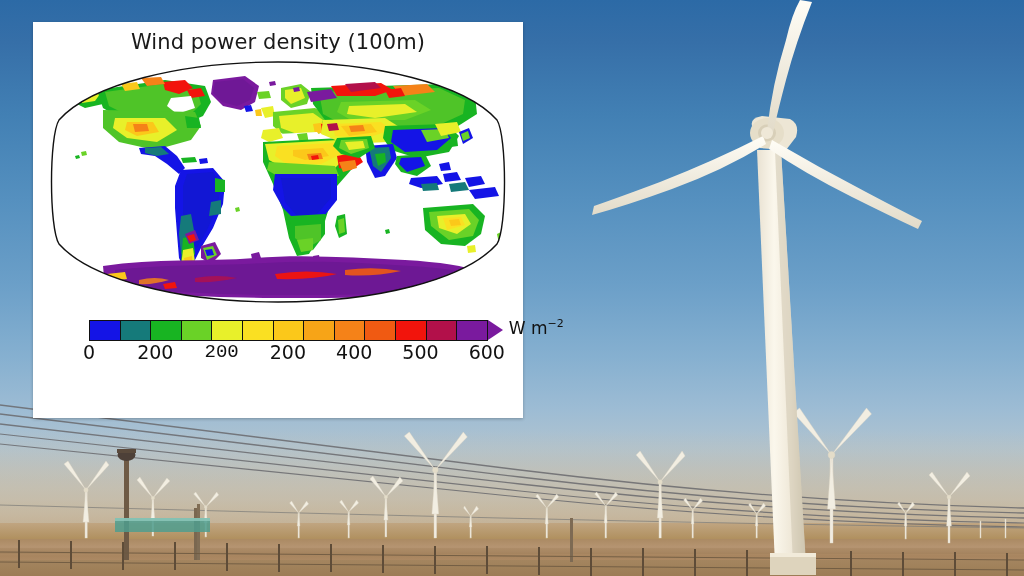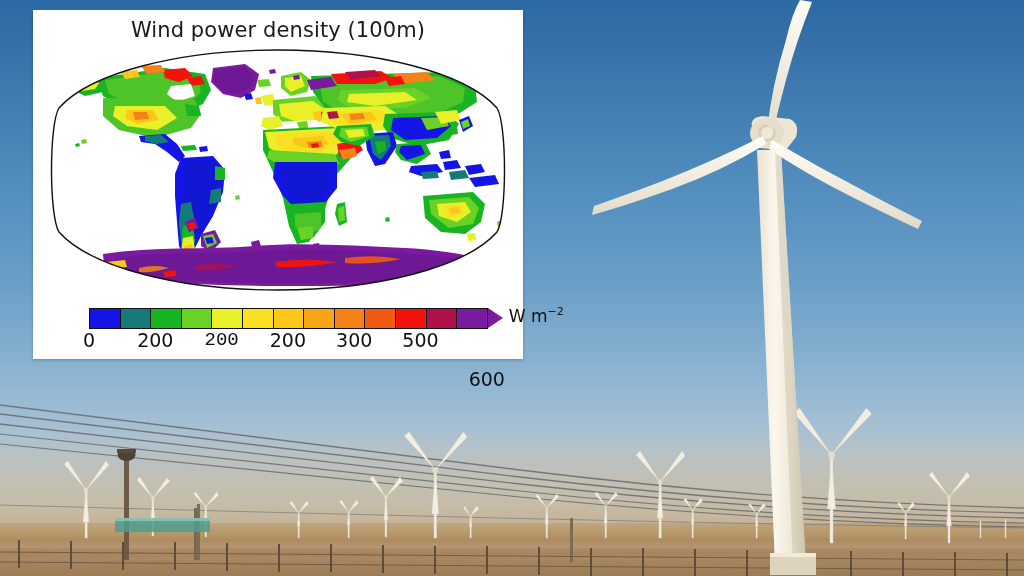--- a/index.html
+++ b/index.html
@@ -80,23 +80,23 @@
     position: absolute;
     inset: 0;
     width: 1024px;
     height: 576px;
   }
 
   
   .figure-panel {
     position: absolute;
     left: 33px;
-    top: 10px;
+    top: 22px;
     width: 490px;
-    height: 349px;
+    height: 396px;
     background: #ffffff;
     box-shadow: 0 1px 3px rgba(0,0,0,0.25);
   }
   .fig-title {
     position: absolute;
     left: 0; right: 0;
     top: 8px;
     text-align: center;
     font-size: 21px;
     color: #1a1a1a;
@@ -680,20 +680,20 @@
           <div class="cbar-seg" style="background: rgb(242, 20, 12); width: 29.6px;"></div>
           <div class="cbar-seg" style="background: rgb(178, 16, 74); width: 29.6px;"></div>
           <div class="cbar-seg" style="background: rgb(122, 26, 158); width: 29.6px;"></div>
         </div>
       <div class="cbar-arrow" id="cbar-arrow" style="left: 440.8px; border-left: 15px solid rgb(122, 26, 158);"></div>
       <div class="cbar-ticks" id="cbar-ticks">
           <div class="cbar-tick" style="left: 42px;">0</div>
           <div class="cbar-tick" style="left: 108.3px;">200</div>
           <div class="cbar-tick" style="left: 174.6px; font-family: Liberation Mono, monospace;">200</div>
           <div class="cbar-tick" style="left: 240.9px;">200</div>
-          <div class="cbar-tick" style="left: 307.2px;">300</div>
+          <div class="cbar-tick" style="left: 307.2px;">400</div>
           <div class="cbar-tick" style="left: 373.5px;">500</div>
-          <div class="cbar-tick" style="left: 439.8px; margin-top: 39px;">600</div>
+          <div class="cbar-tick" style="left: 439.8px;">600</div>
         </div>
       <div class="cbar-unit" id="cbar-unit" style="left: 461.8px;">W m<sup>−2</sup></div>
     </div>
   </div>
 </div>
 
 </body></html>

